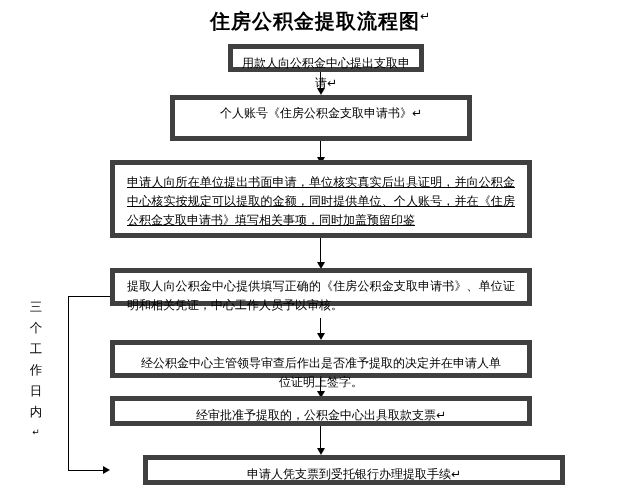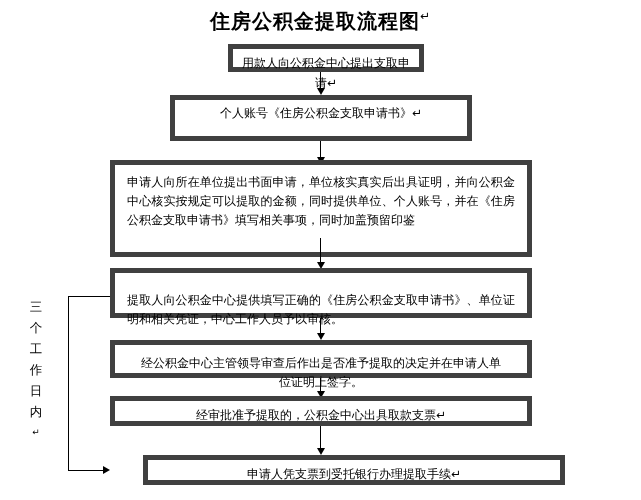--- a/index.html
+++ b/index.html
@@ -105,28 +105,28 @@
   <div class="vline" style="left:320px; top:72px; height:18px;"></div>
   <div class="arrow-down" style="left:317px; top:88px;"></div>
 
   <div class="box" style="left:170px; top:95px; width:302px; height:46px;">
     <div>个人账号《住房公积金支取申请书》↵</div>
   </div>
 
   <div class="vline" style="left:320px; top:141px; height:18px;"></div>
   <div class="arrow-down" style="left:317px; top:157px;"></div>
 
-  <div class="box justify" style="left:110px; top:160px; width:422px; height:97px; padding:8px 12px;">
+  <div class="box justify" style="left:110px; top:160px; width:422px; height:78px; padding:8px 12px;text-decoration:underline;">
     <span>申请人向所在单位提出书面申请，单位核实真实后出具证明，并向公积金中心核实按规定可以提取的金额，同时提供单位、个人账号，并在《住房公积金支取申请书》填写相关事项，同时加盖预留印鉴</span>
   </div>
 
   <div class="vline" style="left:320px; top:238px; height:26px;"></div>
   <div class="arrow-down" style="left:317px; top:262px;"></div>
 
-  <div class="box justify" style="left:110px; top:268px; width:422px; height:50px; padding:18px 12px;">
+  <div class="box justify" style="left:110px; top:268px; width:422px; height:38px; padding:4px 12px;">
     <span>提取人向公积金中心提供填写正确的《住房公积金支取申请书》、单位证明和相关凭证，中心工作人员予以审核。</span>
   </div>
 
   <div class="vline" style="left:320px; top:318px; height:17px;"></div>
   <div class="arrow-down" style="left:317px; top:333px;"></div>
 
   <div class="box" style="left:110px; top:340px; width:422px; height:38px; padding:9px 24px;">
     <span>经公积金中心主管领导审查后作出是否准予提取的决定并在申请人单位证明上签字。</span>
   </div>
 

